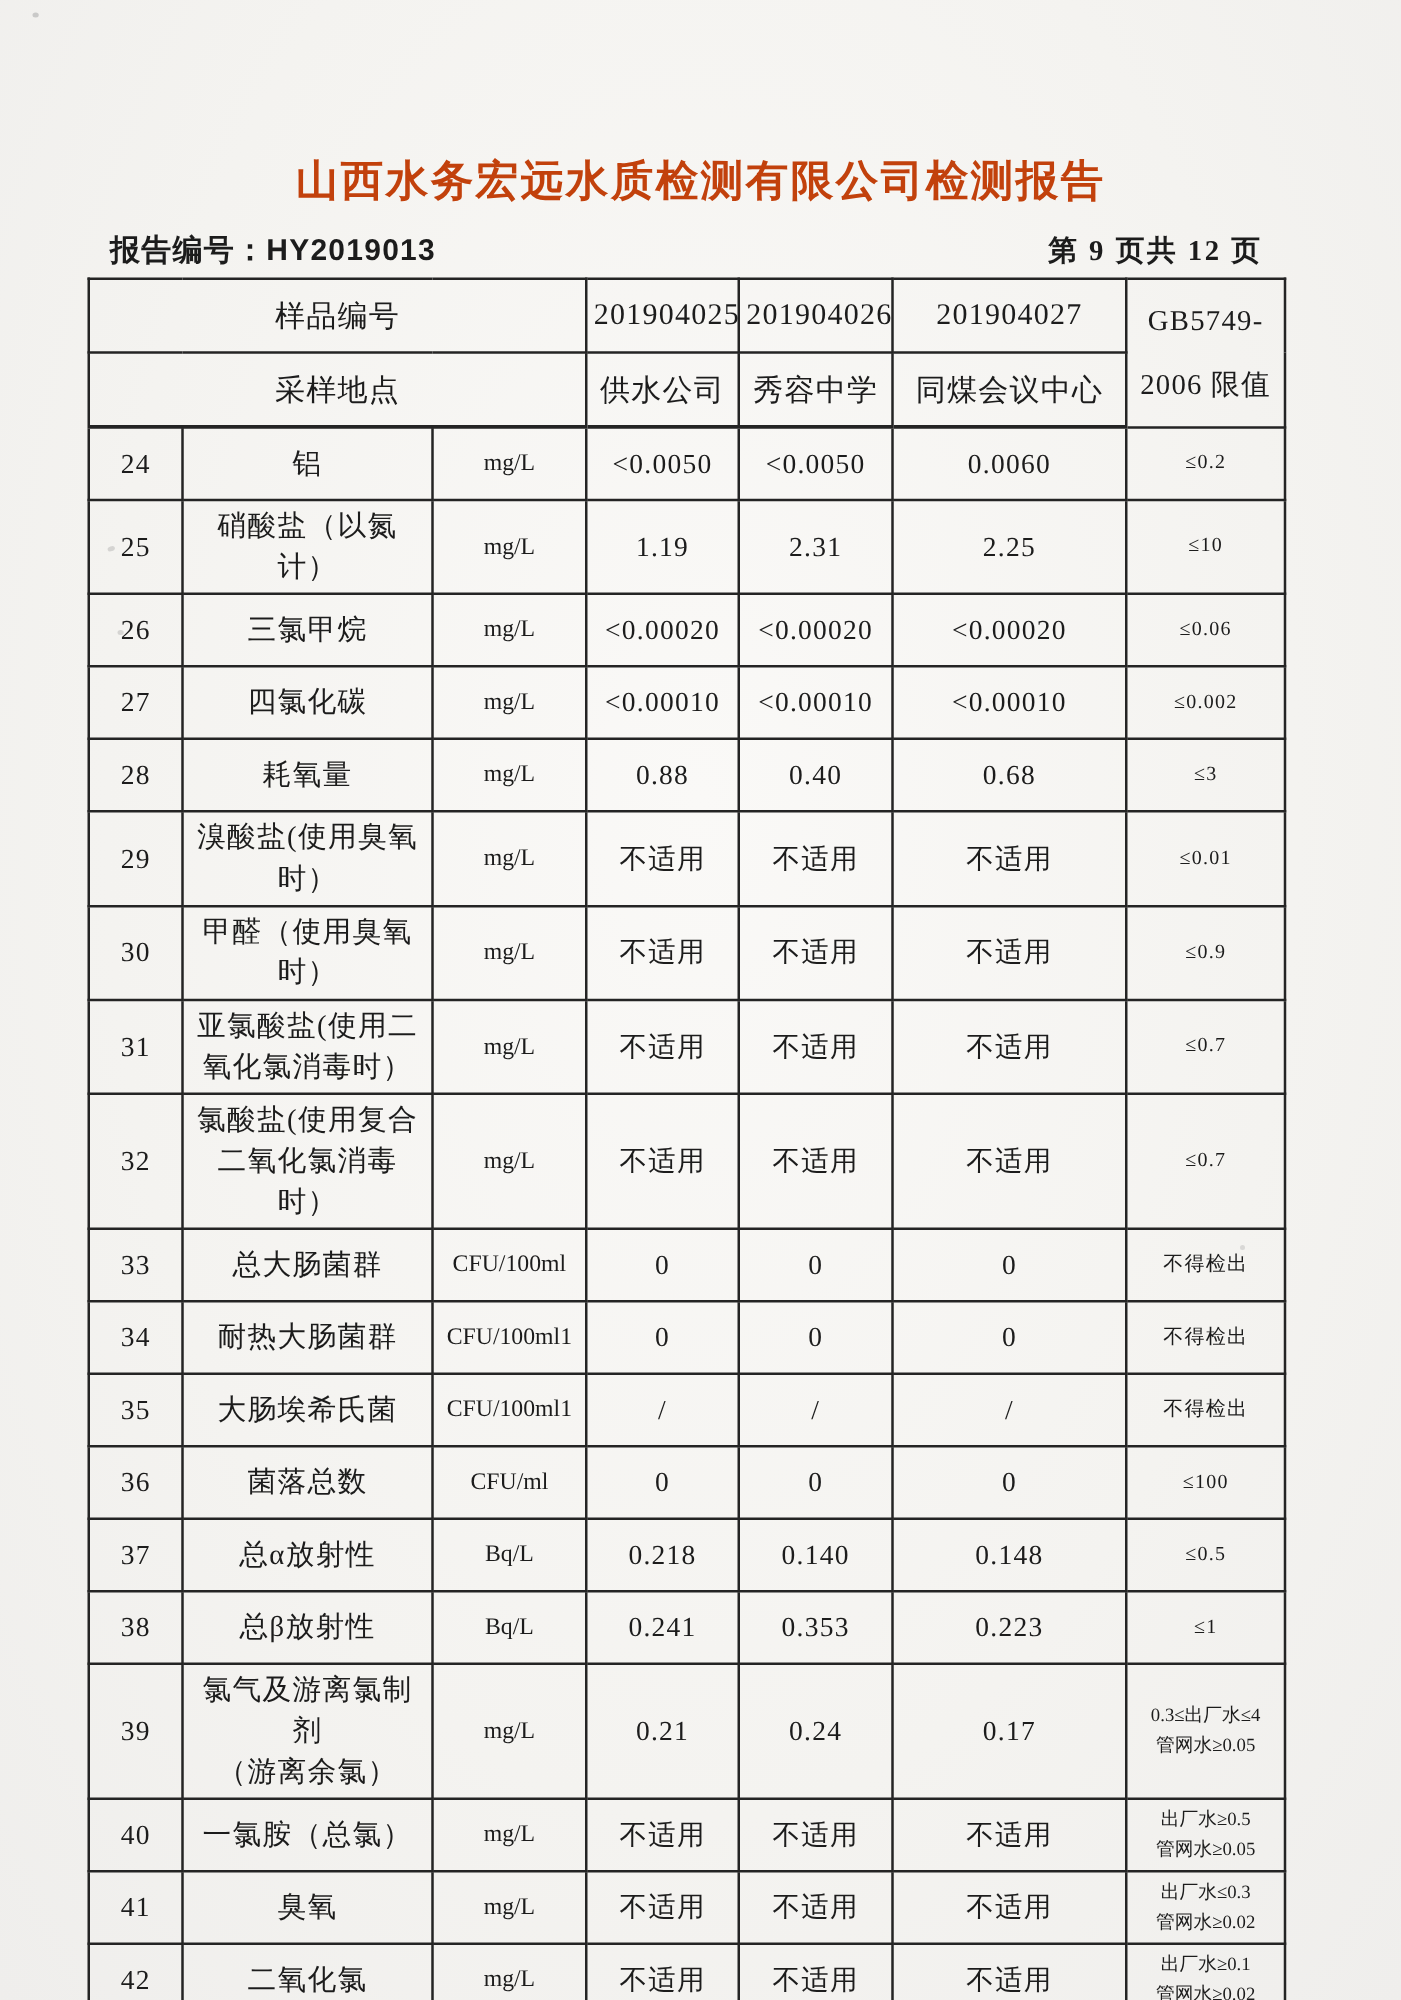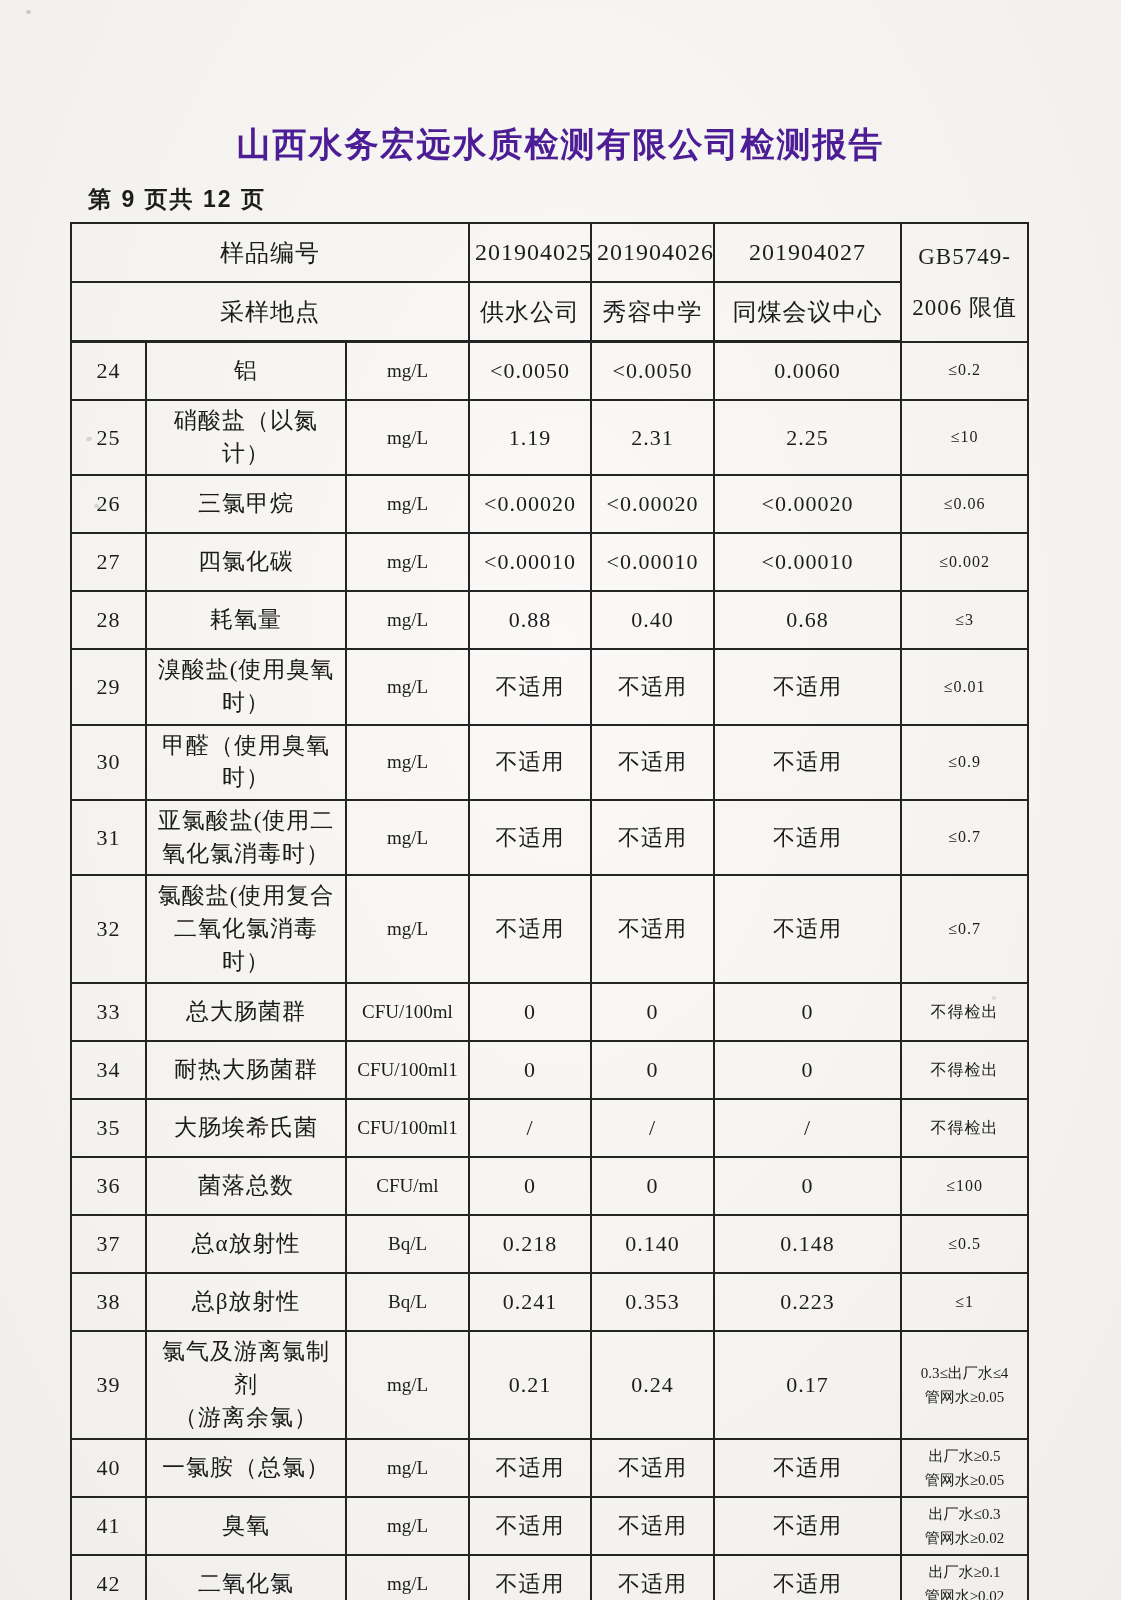--- a/index.html
+++ b/index.html
@@ -11,32 +11,32 @@
   }
   .speck{position:absolute;background:#9a9a9a;border-radius:50%;opacity:.45;}
   .sp1{left:26px;top:10px;width:5px;height:4px;}
   .sp2{left:86px;top:437px;width:6px;height:4px;transform:rotate(-20deg);opacity:.35;}
   .sp3{left:94px;top:504px;width:5px;height:4px;opacity:.35;}
   .sp4{left:992px;top:996px;width:4px;height:4px;opacity:.3;}
 
   .title{
     position:absolute;top:122px;left:0;width:100%;margin:0;
     text-align:center;font-family:"Liberation Sans","DejaVu Sans",sans-serif;
-    font-weight:900;font-size:34px;letter-spacing:2px;color:#4c1d95;
+    font-weight:900;font-size:34px;letter-spacing:2px;color:#c2410c;
   }
   .meta{
     position:absolute;top:184px;left:88px;width:922px;
     display:flex;justify-content:space-between;align-items:baseline;
   }
   .report-no{
     font-family:"Liberation Sans","DejaVu Sans",sans-serif;
     font-weight:700;font-size:24px;letter-spacing:1px;
   }
   .page-ind{
-    font-family:Liberation Sans, sans-serif;
+    font-family:Liberation Serif, serif;
     font-weight:700;font-size:23px;letter-spacing:2px;
   }
 
   table.report{
     position:absolute;top:222px;left:70px;width:957px;
     border-collapse:collapse;table-layout:fixed;
     background:transparent;
   }
   table.report th, table.report td{
     border:2px solid #242424;
@@ -69,20 +69,21 @@
 <body>
 
 <div class="speck sp1"></div>
 <div class="speck sp2"></div>
 <div class="speck sp3"></div>
 <div class="speck sp4"></div>
 
 <h1 class="title">山西水务宏远水质检测有限公司检测报告</h1>
 
 <div class="meta">
+  <span class="report-no">报告编号：HY2019013</span>
   <span class="page-ind">第 9 页共 12 页</span>
 </div>
 
 <table class="report">
   <colgroup>
     <col style="width:75px">
       <col style="width:200px">
       <col style="width:123px">
     <col style="width:122px">
       <col style="width:123px">

